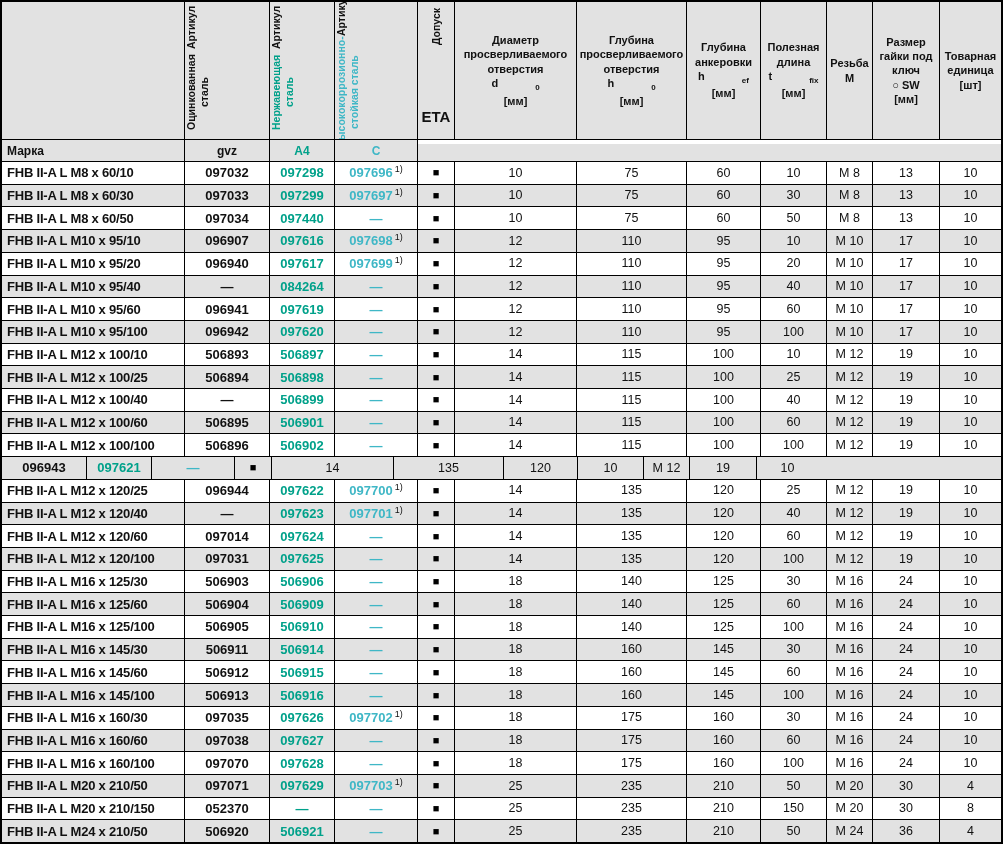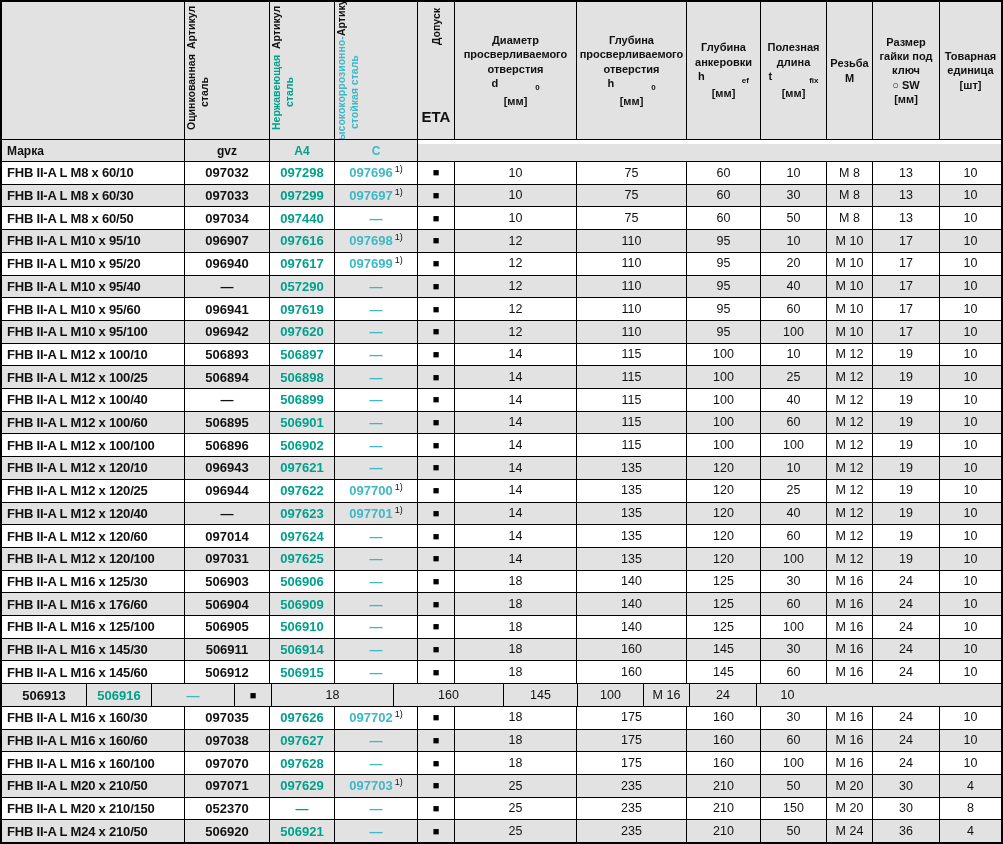--- a/index.html
+++ b/index.html
@@ -281,21 +281,21 @@
     <div class="td c-h0" data-cell="h0">110</div>
     <div class="td c-hef" data-cell="hef">95</div>
     <div class="td c-tfix" data-cell="tfix">20</div>
     <div class="td c-m" data-cell="m">M 10</div>
     <div class="td c-sw" data-cell="sw">17</div>
     <div class="td c-qty" data-cell="qty">10</div>
   </div>
         <div class="tr alt">
     <div class="td c-marka" data-cell="marka">FHB II-A L M10 x 95/40</div>
     <div class="td c-gvz" data-cell="gvz">—</div>
-    <div class="td c-a4" data-cell="a4">057290</div>
+    <div class="td c-a4" data-cell="a4">084264</div>
     <div class="td c-c" data-cell="c">
             <span>—</span>
           </div>
     <div class="td c-eta" data-cell="eta">■</div>
     <div class="td c-d0" data-cell="d0">12</div>
     <div class="td c-h0" data-cell="h0">110</div>
     <div class="td c-hef" data-cell="hef">95</div>
     <div class="td c-tfix" data-cell="tfix">40</div>
     <div class="td c-m" data-cell="m">M 10</div>
     <div class="td c-sw" data-cell="sw">17</div>
@@ -407,21 +407,20 @@
     <div class="td c-eta" data-cell="eta">■</div>
     <div class="td c-d0" data-cell="d0">14</div>
     <div class="td c-h0" data-cell="h0">115</div>
     <div class="td c-hef" data-cell="hef">100</div>
     <div class="td c-tfix" data-cell="tfix">100</div>
     <div class="td c-m" data-cell="m">M 12</div>
     <div class="td c-sw" data-cell="sw">19</div>
     <div class="td c-qty" data-cell="qty">10</div>
   </div>
         <div class="tr alt">
-    <div class="td c-marka" data-cell="marka">FHB II-A L M12 x 120/10</div>
     <div class="td c-gvz" data-cell="gvz">096943</div>
     <div class="td c-a4" data-cell="a4">097621</div>
     <div class="td c-c" data-cell="c">
             <span>—</span>
           </div>
     <div class="td c-eta" data-cell="eta">■</div>
     <div class="td c-d0" data-cell="d0">14</div>
     <div class="td c-h0" data-cell="h0">135</div>
     <div class="td c-hef" data-cell="hef">120</div>
     <div class="td c-tfix" data-cell="tfix">10</div>
@@ -505,21 +504,21 @@
     <div class="td c-eta" data-cell="eta">■</div>
     <div class="td c-d0" data-cell="d0">18</div>
     <div class="td c-h0" data-cell="h0">140</div>
     <div class="td c-hef" data-cell="hef">125</div>
     <div class="td c-tfix" data-cell="tfix">30</div>
     <div class="td c-m" data-cell="m">M 16</div>
     <div class="td c-sw" data-cell="sw">24</div>
     <div class="td c-qty" data-cell="qty">10</div>
   </div>
         <div class="tr alt">
-    <div class="td c-marka" data-cell="marka">FHB II-A L M16 x 176/60</div>
+    <div class="td c-marka" data-cell="marka">FHB II-A L M16 x 125/60</div>
     <div class="td c-gvz" data-cell="gvz">506904</div>
     <div class="td c-a4" data-cell="a4">506909</div>
     <div class="td c-c" data-cell="c">
             <span>—</span>
           </div>
     <div class="td c-eta" data-cell="eta">■</div>
     <div class="td c-d0" data-cell="d0">18</div>
     <div class="td c-h0" data-cell="h0">140</div>
     <div class="td c-hef" data-cell="hef">125</div>
     <div class="td c-tfix" data-cell="tfix">60</div>
@@ -569,20 +568,21 @@
     <div class="td c-eta" data-cell="eta">■</div>
     <div class="td c-d0" data-cell="d0">18</div>
     <div class="td c-h0" data-cell="h0">160</div>
     <div class="td c-hef" data-cell="hef">145</div>
     <div class="td c-tfix" data-cell="tfix">60</div>
     <div class="td c-m" data-cell="m">M 16</div>
     <div class="td c-sw" data-cell="sw">24</div>
     <div class="td c-qty" data-cell="qty">10</div>
   </div>
         <div class="tr alt">
+    <div class="td c-marka" data-cell="marka">FHB II-A L M16 x 145/100</div>
     <div class="td c-gvz" data-cell="gvz">506913</div>
     <div class="td c-a4" data-cell="a4">506916</div>
     <div class="td c-c" data-cell="c">
             <span>—</span>
           </div>
     <div class="td c-eta" data-cell="eta">■</div>
     <div class="td c-d0" data-cell="d0">18</div>
     <div class="td c-h0" data-cell="h0">160</div>
     <div class="td c-hef" data-cell="hef">145</div>
     <div class="td c-tfix" data-cell="tfix">100</div>

